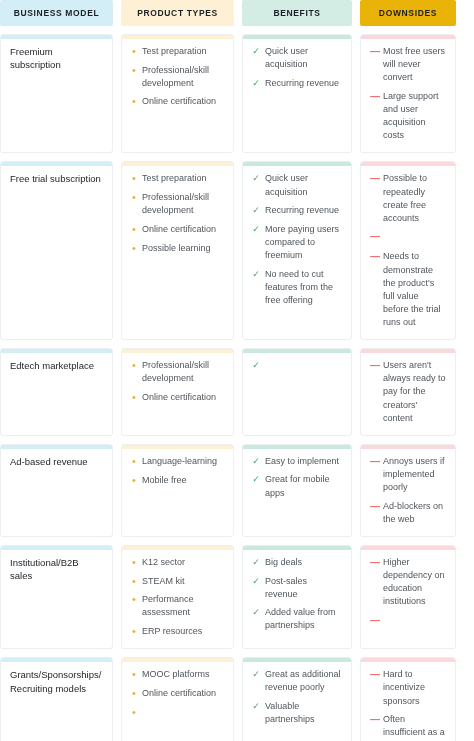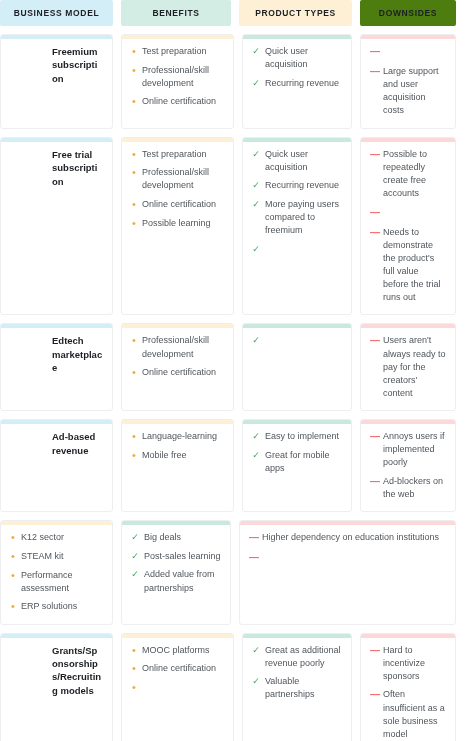--- a/index.html
+++ b/index.html
@@ -35,21 +35,21 @@
     font-size: 8.5px;
     font-weight: bold;
     letter-spacing: 0.65px;
     color: #1c2024;
     text-transform: uppercase;
     border-radius: 2px;
   }
   .header-cell.c0 { flex: 0 0 113px; background: #d4eef7; }
   .header-cell.c1 { flex: 0 0 113px; background: #fdf0d5; }
   .header-cell.c2 { flex: 0 0 110px; background: #d3ece4; }
-  .header-cell.c3 { flex: 1 1 auto;  background: #4d7c0f; }
+  .header-cell.c3 { flex: 1 1 auto;  background: #eab308; }
 
   
   .body-rows {
     display: flex;
     flex-direction: column;
     flex: 1 1 auto;
   }
   .data-row {
     display: flex;
     gap: 8px;
@@ -75,25 +75,24 @@
   .cell.c3 { flex: 1 1 auto; }
 
   .cell.c0::before { background: #d4eef7; }
   .cell.c1::before { background: #fdf0d5; }
   .cell.c2::before { background: #c9e9de; }
   .cell.c3::before { background: #fbd9da; }
 
   
   .model-name {
     font-size: 9.5px;
-    font-weight: bold;
+    font-weight: normal;
     line-height: 1.42;
     color: #1c2024;
     word-break: break-word;
-    margin-left: 42px;
   }
 
   
   ul.items {
     list-style: none;
     display: flex;
     flex-direction: column;
     gap: 5.5px;
   }
   ul.items li {
@@ -132,25 +131,25 @@
 </style>
 </head>
 <body>
 
 <div class="comparison-table">
 
   <div class="header-row">
     <div class="header-cell c0">
       <span>BUSINESS MODEL</span>
     </div>
+    <div class="header-cell c1">
+      <span>PRODUCT TYPES</span>
+    </div>
     <div class="header-cell c2">
       <span>BENEFITS</span>
-    </div>
-    <div class="header-cell c1">
-      <span>PRODUCT TYPES</span>
     </div>
     <div class="header-cell c3">
       <span>DOWNSIDES</span>
     </div>
   </div>
 
   <div class="body-rows" id="body-rows">
       <div class="data-row">
         <div class="cell c0">
           <div class="model-name">Freemium subscription</div>
@@ -180,20 +179,21 @@
             <li>
               <span class="marker check">✓</span>
               <span class="item-text">Recurring revenue</span>
             </li>
           </ul>
         </div>
         <div class="cell c3">
           <ul class="items">
             <li>
               <span class="marker dash">—</span>
+              <span class="item-text">Most free users will never convert</span>
             </li>
             <li>
               <span class="marker dash">—</span>
               <span class="item-text">Large support and user acquisition costs</span>
             </li>
           </ul>
         </div>
       </div>
       <div class="data-row">
         <div class="cell c0">
@@ -228,20 +228,21 @@
             <li>
               <span class="marker check">✓</span>
               <span class="item-text">Recurring revenue</span>
             </li>
             <li>
               <span class="marker check">✓</span>
               <span class="item-text">More paying users compared to freemium</span>
             </li>
             <li>
               <span class="marker check">✓</span>
+              <span class="item-text">No need to cut features from the free offering</span>
             </li>
           </ul>
         </div>
         <div class="cell c3">
           <ul class="items">
             <li>
               <span class="marker dash">—</span>
               <span class="item-text">Possible to repeatedly create free accounts</span>
             </li>
             <li>
@@ -321,49 +322,52 @@
               <span class="item-text">Annoys users if implemented poorly</span>
             </li>
             <li>
               <span class="marker dash">—</span>
               <span class="item-text">Ad-blockers on the web</span>
             </li>
           </ul>
         </div>
       </div>
       <div class="data-row">
+        <div class="cell c0">
+          <div class="model-name">Institutional/B2B sales</div>
+        </div>
         <div class="cell c1">
           <ul class="items">
             <li>
               <span class="marker bullet">•</span>
               <span class="item-text">K12 sector</span>
             </li>
             <li>
               <span class="marker bullet">•</span>
               <span class="item-text">STEAM kit</span>
             </li>
             <li>
               <span class="marker bullet">•</span>
               <span class="item-text">Performance assessment</span>
             </li>
             <li>
               <span class="marker bullet">•</span>
-              <span class="item-text">ERP solutions</span>
+              <span class="item-text">ERP resources</span>
             </li>
           </ul>
         </div>
         <div class="cell c2">
           <ul class="items">
             <li>
               <span class="marker check">✓</span>
               <span class="item-text">Big deals</span>
             </li>
             <li>
               <span class="marker check">✓</span>
-              <span class="item-text">Post-sales learning</span>
+              <span class="item-text">Post-sales revenue</span>
             </li>
             <li>
               <span class="marker check">✓</span>
               <span class="item-text">Added value from partnerships</span>
             </li>
           </ul>
         </div>
         <div class="cell c3">
           <ul class="items">
             <li>

